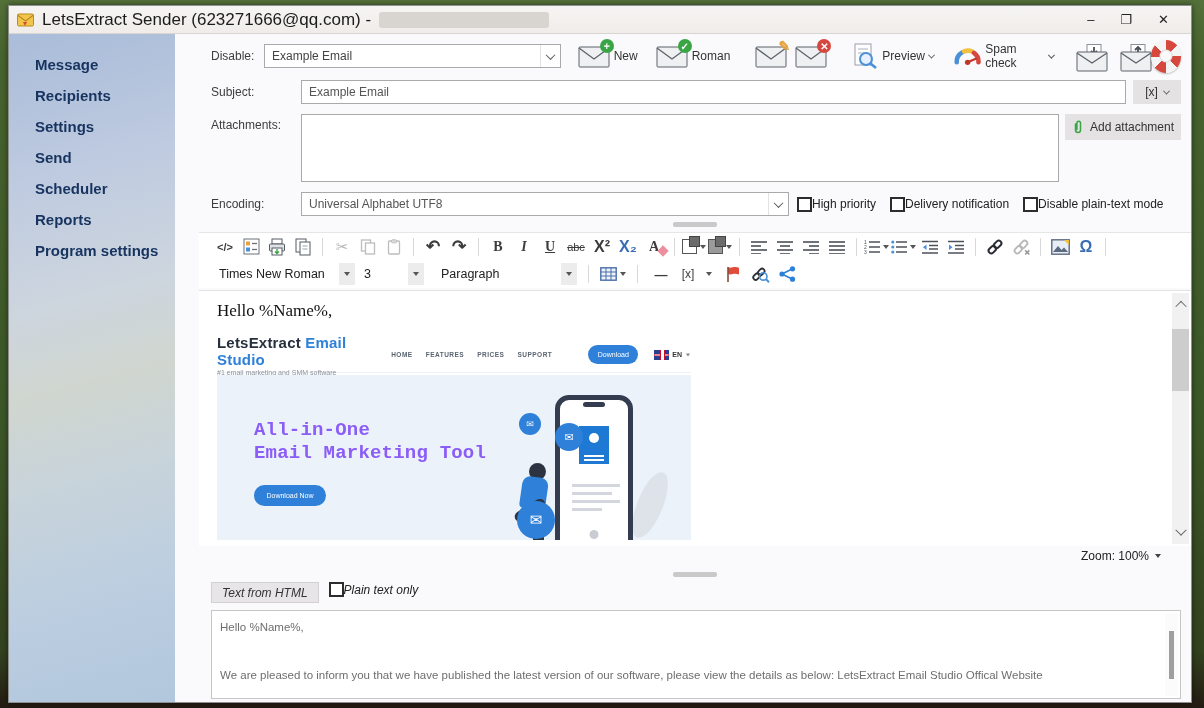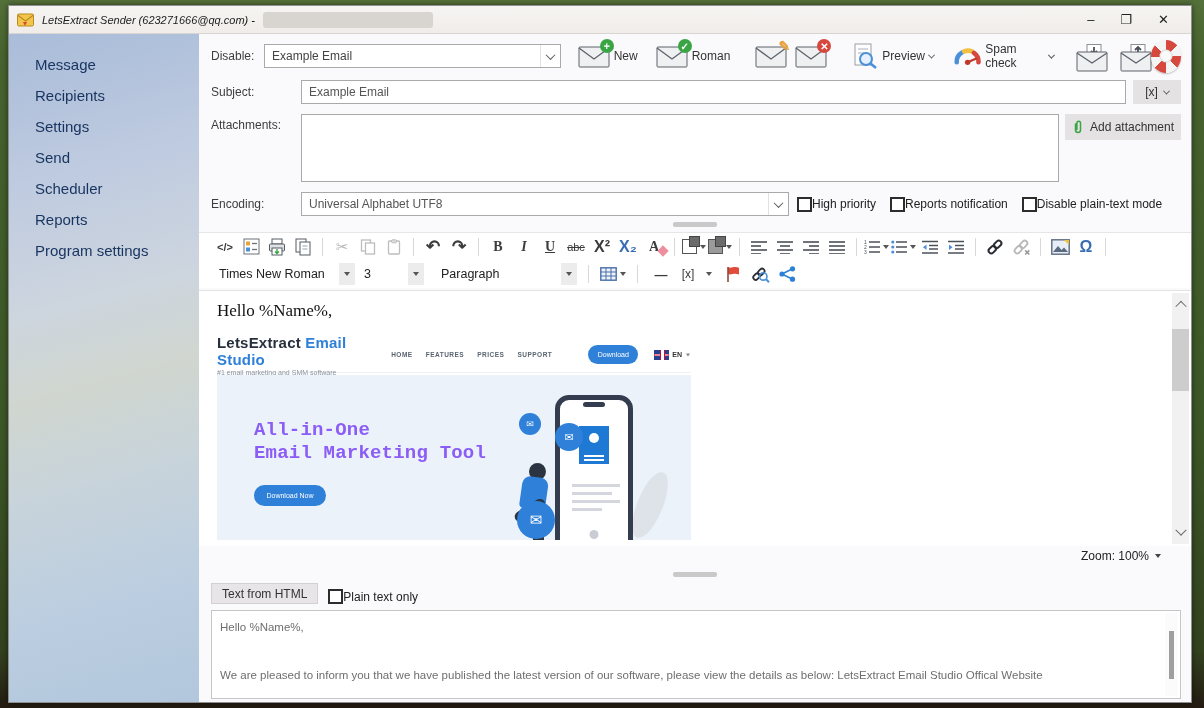--- a/index.html
+++ b/index.html
@@ -6,28 +6,28 @@
   html,body { width:1204px; height:708px; overflow:hidden;
     font-family:"Liberation Sans", sans-serif; }
   body { background:linear-gradient(180deg,#55713a 0%,#47632e 8%,#3c5727 60%,#33421f 92%,#241b12 100%); position:relative; }
 
   
   .window { position:absolute; left:8; left:8px; top:5px; width:1184px; height:698px;
     background:#faf9fb; border:1px solid #8f8f8f; box-shadow:0 0 6px rgba(0,0,0,.5); }
   .titlebar { position:absolute; left:0; top:0; right:0; height:28px;
     background:linear-gradient(180deg,#f7f5f3,#efece9); display:flex; align-items:center; padding:0 8px; border-bottom:1px solid #d9d6d2;}
   .titlebar .ticon { width:17px; height:14px; margin-right:8px; }
-  .titletext { font-size:11px; color:#1c1c1c;font-style:italic; }
+  .titletext { font-size:17px; color:#1c1c1c; }
   .redacted { width:170px; height:16px; background:#d8d4d0; border-radius:3px; margin-left:8px; }
   .wcontrols { margin-left:auto; display:flex; gap:22px; font-size:14px; color:#222; padding-right:8px;}
   .wbtn { cursor:default; line-height:28px; }
 
   
-  .sidebar { position:absolute; left:0; top:28px; width:190px; bottom:0;
-    background:linear-gradient(165deg,#a9bcd9 0%,#bfcbe0 22%,#cdd5de 40%,#d0d6cf 52%,#c9d4da 64%,#bccee0 82%,#b2c7dd 100%); }
+  .sidebar { position:absolute; left:0; top:28px; width:166px; bottom:0;
+    background:linear-gradient(165deg,#a9bcd9 0%,#bfcbe0 22%,#cdd5de 40%,#d0d6cf 52%,#c9d4da 64%,#bccee0 82%,#b2c7dd 100%);font-weight:bold; }
   .sidebar .item { height:31px; line-height:31px; padding-left:26px; font-size:15px; color:#17335f; cursor:default; }
   .sidebar { padding-top:15px; }
 
   
   .main { position:absolute; left:190px; top:28px; right:0; bottom:0; background:#faf9fb; }
   .row { position:absolute; left:12px; right:10px; display:flex; align-items:center; }
   .lbl { font-size:12px; color:#3d3d3d; }
 
   
   .select { background:#fff; border:1px solid #a9a9a9; height:24px; display:flex; align-items:center; position:relative; }
@@ -117,21 +117,21 @@
   .leaf { position:absolute; right:28px; top:95px; width:26px; height:70px; background:#dde3e9; border-radius:60% 40% 60% 40%; transform:rotate(18deg);}
   .person { position:absolute; right:130px; top:88px; width:54px; height:92px; }
   .p-head { position:absolute; left:22px; top:0; width:17px; height:17px; border-radius:50%; background:#2c3442; }
   .p-body { position:absolute; left:14px; top:14px; width:26px; height:32px; border-radius:8px 8px 4px 4px; background:#2e80d8; transform:rotate(8deg);}
   .p-leg1 { position:absolute; left:6px; top:42px; width:34px; height:11px; border-radius:6px; background:#2c3442; transform:rotate(-32deg);}
   .p-leg2 { position:absolute; left:26px; top:52px; width:11px; height:38px; border-radius:5px; background:#2c3442;}
 
   .zoomrow { position:absolute; left:0; right:0; height:20px; display:flex; align-items:center; justify-content:flex-end; padding-right:30px; gap:6px; background:#faf9fb;}
   .zoomtxt { font-size:12px; color:#222; }
 
-  .tabrow { position:absolute; left:12px; right:10px; display:flex; align-items:flex-end; gap:10px;}
+  .tabrow { position:absolute; left:12px; right:10px; display:flex; align-items:flex-start; gap:10px;font-style:italic;}
   .htmltab { height:21px; padding:0 10px; background:#e7e5e7; border:1px solid #d2d0d2; font-size:12px; color:#333; display:flex; align-items:center;}
 
   .plaintext { position:absolute; left:12px; right:10px; border:1px solid #c6c6c6; background:#fff; overflow:hidden; }
   .ptcontent { position:absolute; left:8px; top:8px; right:24px; bottom:0; font-size:11.5px; line-height:16px; color:#6e6e6e; white-space:pre-wrap; }
   .ptscroll { position:absolute; right:2px; top:2px; bottom:2px; width:13px; background:#fbfbfb;}
   .ptthumb { position:absolute; left:4px; top:18px; width:5px; height:48px; background:#9f9f9f;}
 </style>
 </head>
 <body>
 
@@ -287,21 +287,21 @@
       </div>
       <div style="display:flex;gap:14px;margin-left:8px;">
 
           <div class="cbgroup">
             <span class="cbox"></span>
             <span class="cblabel">High priority</span>
           </div>
 
           <div class="cbgroup">
             <span class="cbox"></span>
-            <span class="cblabel">Reports notification</span>
+            <span class="cblabel">Delivery notification</span>
           </div>
 
           <div class="cbgroup">
             <span class="cbox"></span>
             <span class="cblabel">Disable plain-text mode</span>
           </div>
         </div>
     </div>
 
     <div class="splitter" style="top:186px;">

